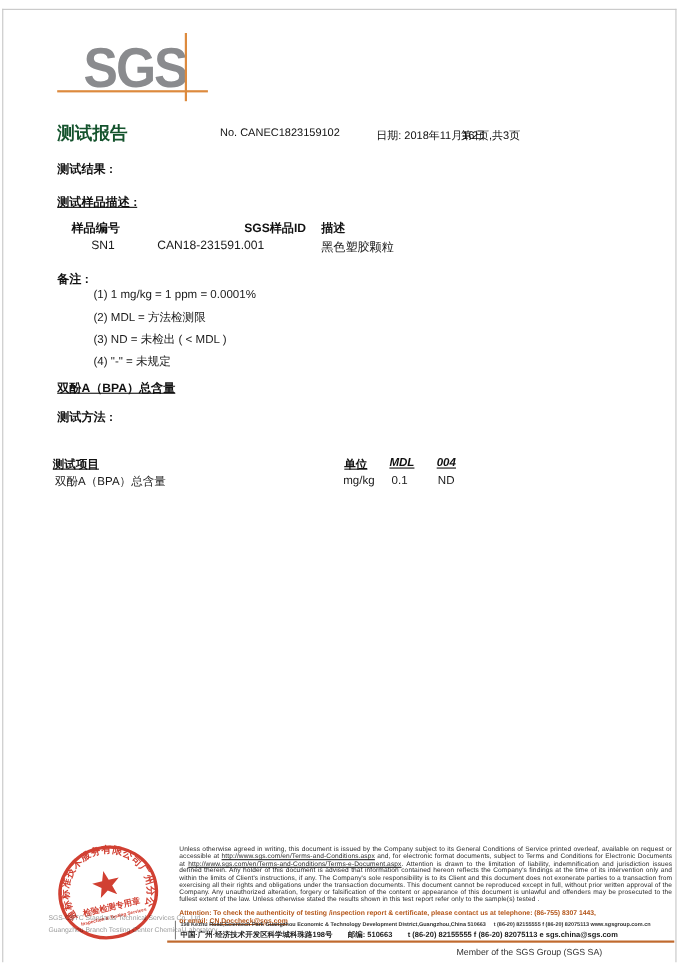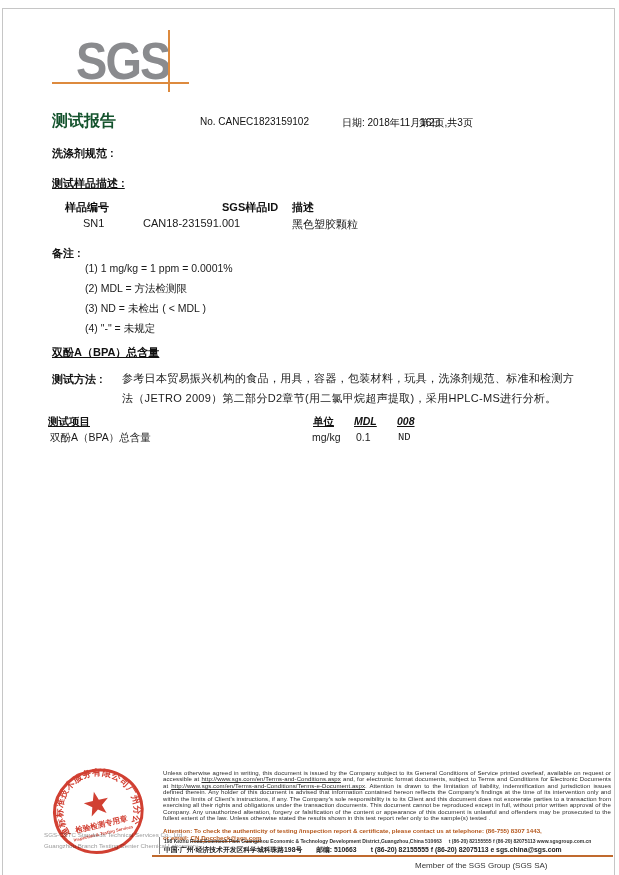--- a/index.html
+++ b/index.html
@@ -31,21 +31,21 @@
   .remarks-label{left:52px;top:246px;}
   .rmk{left:85px;font-size:10.5px;color:#1a1a1a;}
   .rmk0{top:262px;} .rmk1{top:282px;} .rmk2{top:302px;} .rmk3{top:322px;}
   .bpa-head{left:52px;top:345px;}
   .method-label{left:52px;top:372px;}
   .mline{left:122px;font-size:11px;color:#1a1a1a;letter-spacing:.3px;}
   .ml1{top:371px;} .ml2{top:391px;}
   .t2h{font-size:10.5px;font-weight:bold;text-decoration:underline;color:#111;top:415px;}
   .t2h1{left:48px;} .t2h2{left:313px;} .t2h3{left:354px;font-style:italic;} .t2h4{left:397px;font-style:italic;}
   .t2v{font-size:10.5px;top:431px;color:#1a1a1a;}
-  .t2v1{left:50px;} .t2v2{left:312px;} .t2v3{left:356px;} .t2v4{left:398px;font-family:Liberation Mono, monospace;}
+  .t2v1{left:50px;} .t2v2{left:312px;} .t2v3{left:356px;} .t2v4{left:398px;}
   
   .stamp{left:46px;top:766px;width:108px;height:96px;transform:rotate(-13deg);
          mix-blend-mode:multiply;opacity:.95;}
   .co1{left:44px;top:831px;font-size:6.2px;color:#9b9b9b;}
   .co2{left:44px;top:842px;font-size:6.2px;color:#9b9b9b;}
   .disc{left:163px;top:770px;width:448px;font-size:6px;line-height:6.45px;
         text-align:justify;color:#2a2a2a;white-space:normal;letter-spacing:.1px;}
   .disc .u{color:#2a2a2a;}
   .attn{left:163px;top:828px;width:448px;font-size:6.2px;line-height:6.6px;
         font-weight:bold;color:#b4561a;white-space:normal;}
@@ -66,45 +66,43 @@
 
   <div class="abs logo-text">SGS</div>
   <div class="abs logo-vrule"></div>
   <div class="abs logo-hrule"></div>
 
   <div class="abs rpt-title">测试报告</div>
   <div class="abs hdr rpt-no">No. CANEC1823159102</div>
   <div class="abs hdr rpt-date">日期: 2018年11月16日</div>
   <div class="abs hdr rpt-page">第2页,共3页</div>
 
-  <div class="abs lbl results-label">洗涤剂规范 :</div>
+  <div class="abs lbl results-label">测试结果 :</div>
   <div class="abs lbl u sample-head">测试样品描述 :</div>
 
   <div class="abs lbl c1h">样品编号</div>
   <div class="abs lbl c2h">SGS样品ID</div>
   <div class="abs lbl c3h">描述</div>
   <div class="abs val c1v">SN1</div>
   <div class="abs val c2v">CAN18-231591.001</div>
   <div class="abs val c3v">黑色塑胶颗粒</div>
 
   <div class="abs lbl remarks-label">备注 :</div>
   <div class="abs rmk rmk0">(1) 1 mg/kg = 1 ppm = 0.0001%</div>
   <div class="abs rmk rmk1">(2) MDL = 方法检测限</div>
   <div class="abs rmk rmk2">(3) ND = 未检出 ( &lt; MDL )</div>
   <div class="abs rmk rmk3">(4) "-" = 未规定</div>
 
   <div class="abs lbl u bpa-head">双酚A（BPA）总含量</div>
   <div class="abs lbl method-label">测试方法 :</div>
-  <div class="abs mline ml1">参考日本贸易振兴机构的食品，用具，容器，包装材料，玩具，洗涤剂规范、标准和检测方</div>
-  <div class="abs mline ml2">法（JETRO 2009）第二部分D2章节(用二氯甲烷超声提取)，采用HPLC-MS进行分析。</div>
 
   <div class="abs t2h t2h1">测试项目</div>
   <div class="abs t2h t2h2">单位</div>
   <div class="abs t2h t2h3">MDL</div>
-  <div class="abs t2h t2h4">008</div>
+  <div class="abs t2h t2h4">004</div>
   <div class="abs t2v t2v1">双酚A（BPA）总含量</div>
   <div class="abs t2v t2v2">mg/kg</div>
   <div class="abs t2v t2v3">0.1</div>
   <div class="abs t2v t2v4">ND</div>
 
   <div class="abs co1">SGS-CSTC Standards Technical Services Co., Ltd.</div>
   <div class="abs co2">Guangzhou Branch Testing Center Chemical Laboratory</div>
 
   <svg class="abs stamp" viewBox="0 0 108 96">
     <ellipse cx="53" cy="45" rx="44" ry="41" fill="none" stroke="#cf3527" stroke-width="3"></ellipse>

